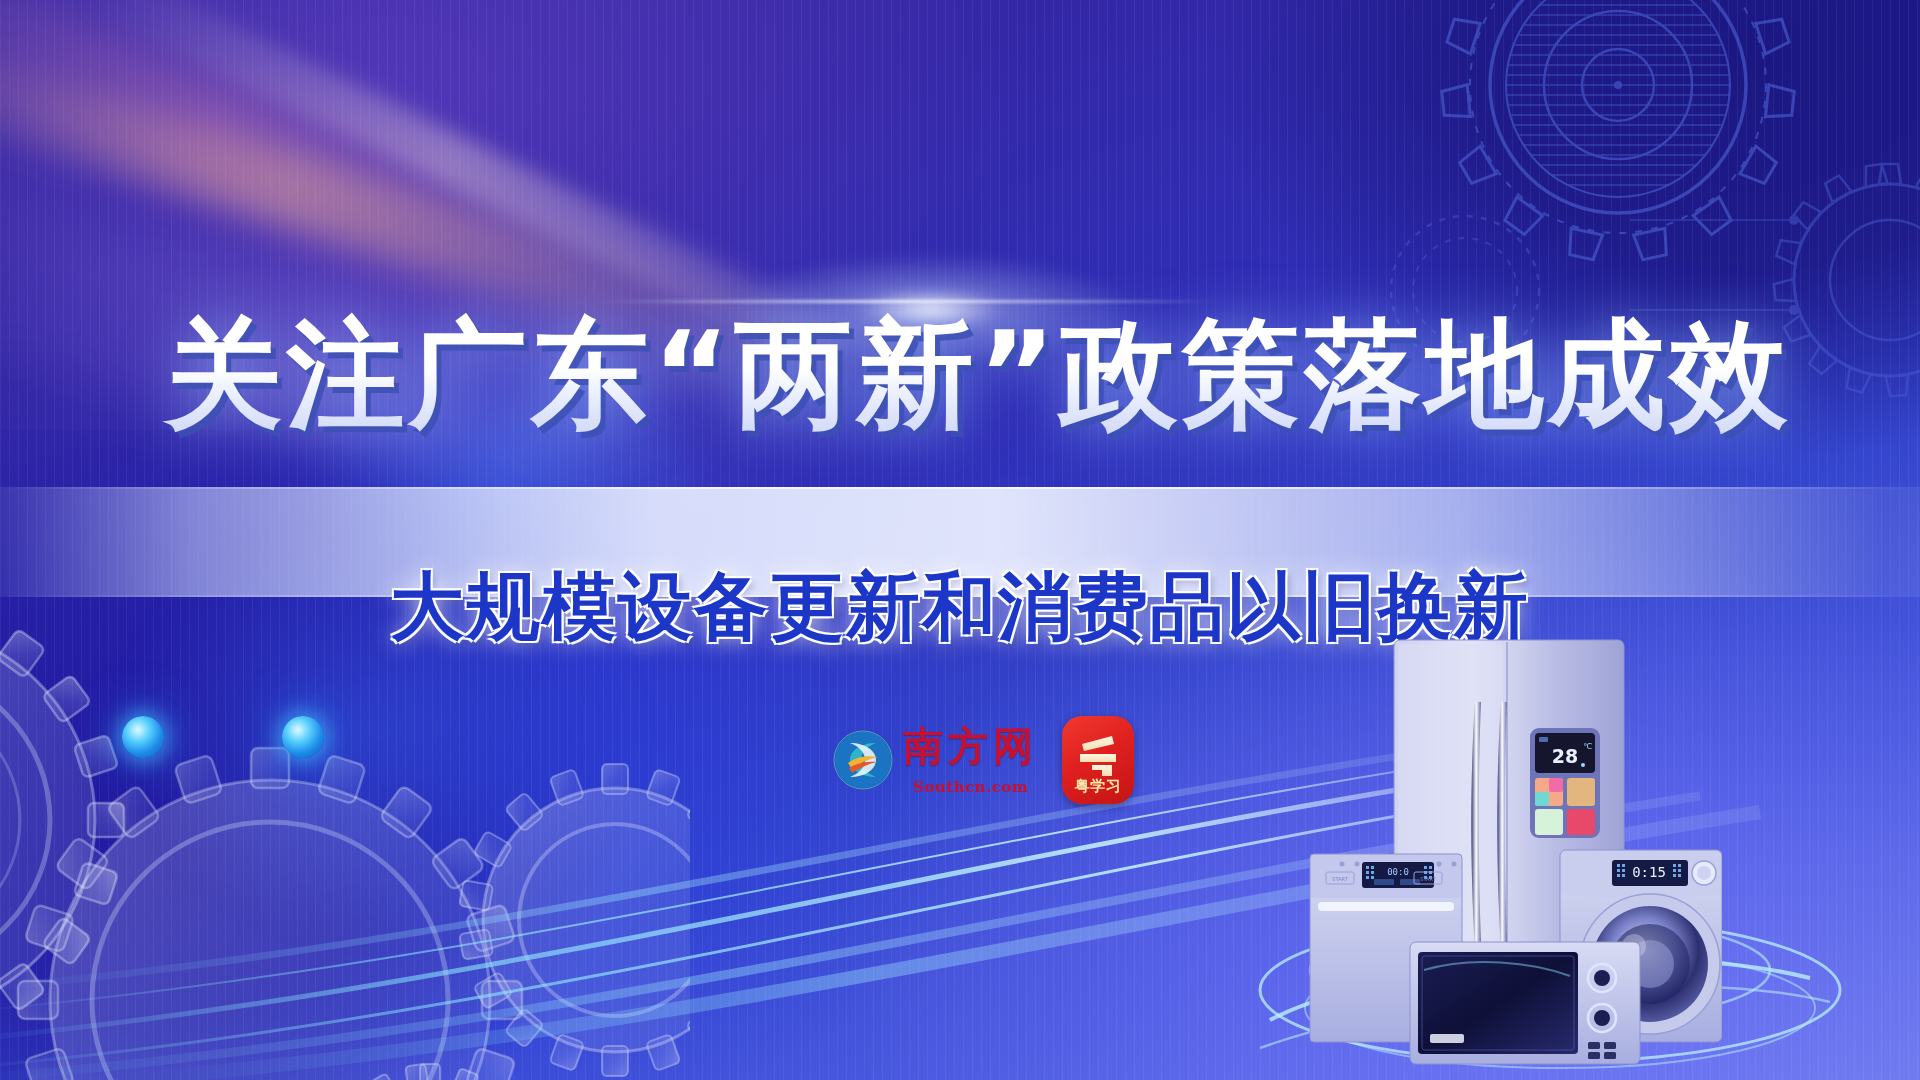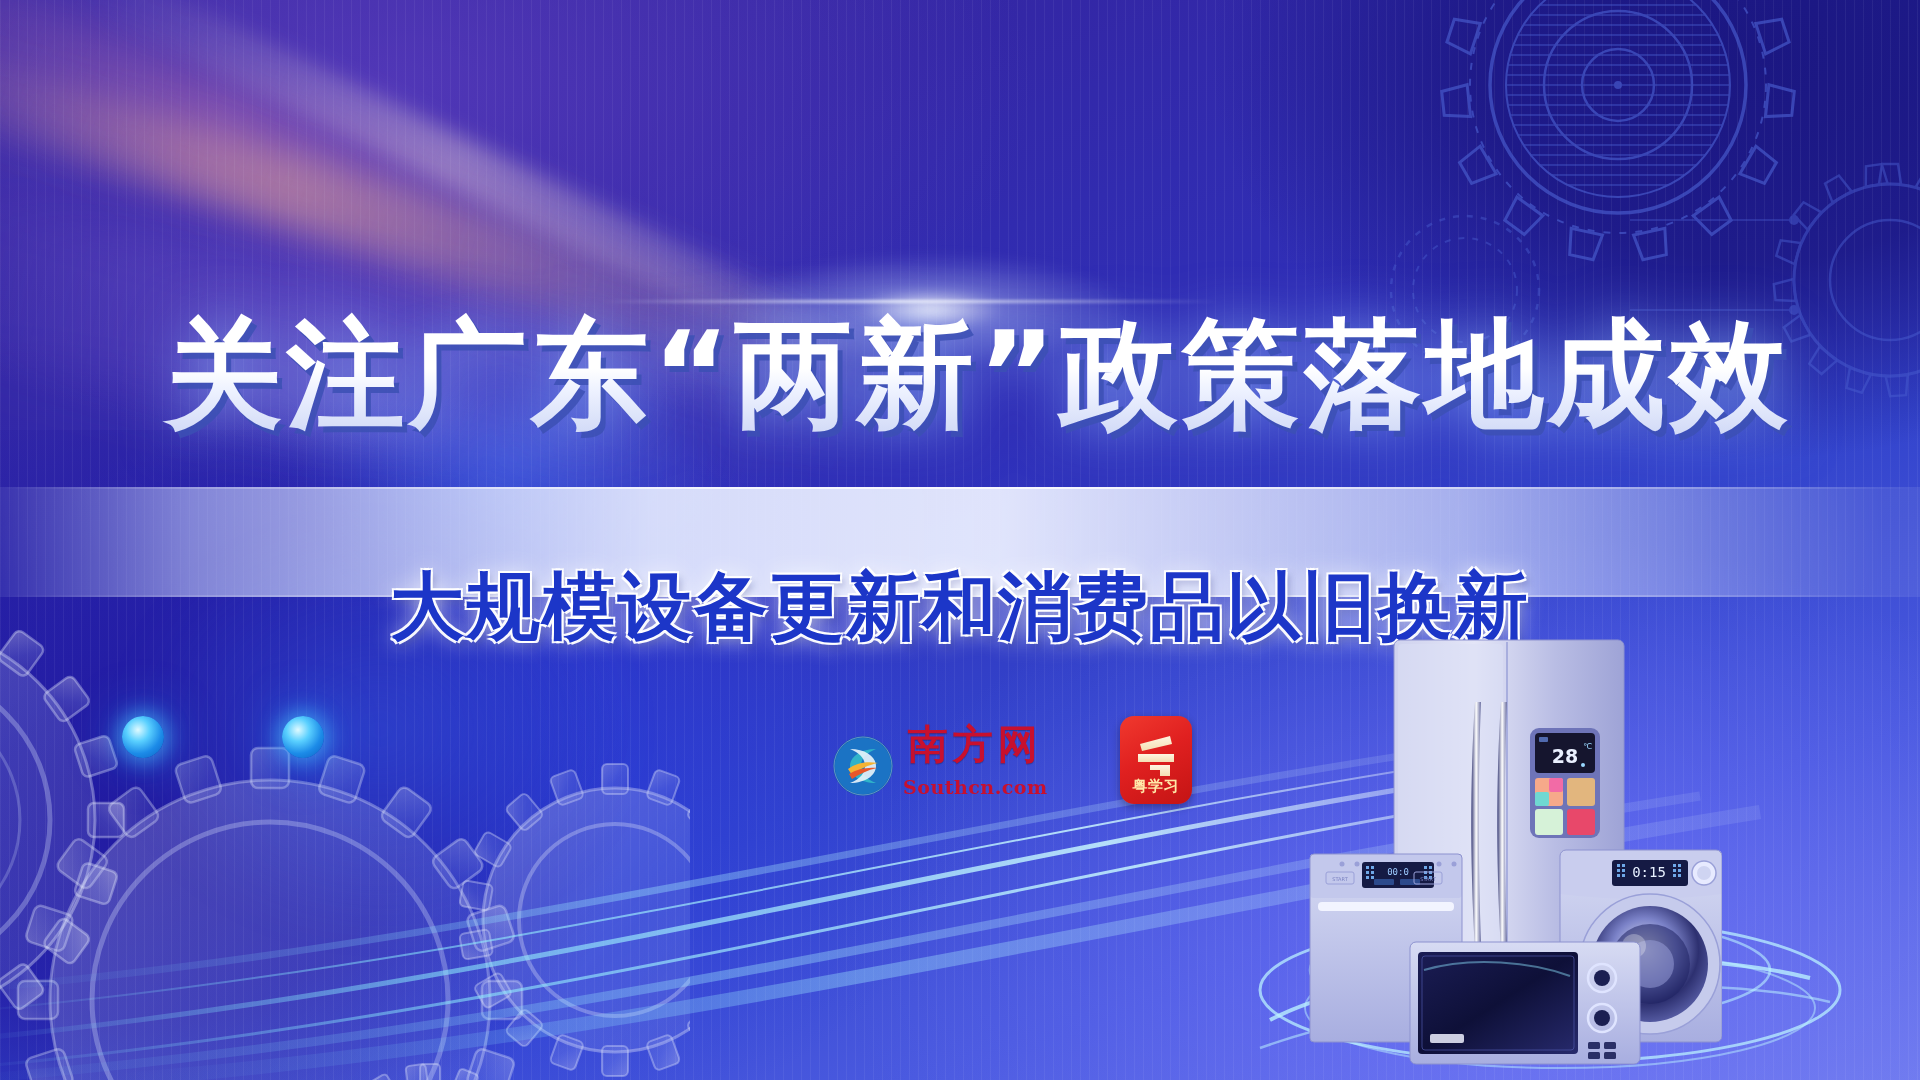--- a/index.html
+++ b/index.html
@@ -150,37 +150,37 @@
       0 0 22px rgba(255,255,255,.9),
       4px 5px 7px rgba(20,30,120,.35);
     white-space:nowrap;
   }
 
   
   .logos{
     position:absolute;left:832px;top:716px;
     display:flex;align-items:center;gap:24px;
   }
-  .logo-southcn{display:flex;align-items:flex-end;gap:9px;}
+  .logo-southcn{display:flex;align-items:center;gap:9px;}
   .southcn-emblem{width:62px;height:62px;flex:0 0 auto;}
   .southcn-text{display:flex;flex-direction:column;align-items:center;line-height:1;}
   .southcn-cn{
     font-family:"DejaVu Serif","Liberation Serif",serif;
     font-weight:bold;font-size:40px;color:#c8102e;letter-spacing:5px;
     text-shadow:0 1px 1px rgba(0,0,0,.25);
   }
   .southcn-en{
     font-family:"DejaVu Serif","Liberation Serif",serif;
-    font-weight:bold;font-size:19px;color:#c8102e;letter-spacing:.5px;margin-top:14px;
+    font-weight:bold;font-size:15px;color:#c8102e;letter-spacing:.5px;margin-top:14px;
   }
   .logo-yuexuexi{
-    width:72px;height:88px;border-radius:14px;flex:0 0 auto;
+    width:72px;height:88px;border-radius:20px;flex:0 0 auto;
     background:linear-gradient(150deg,#f0392e 0%,#e02020 45%,#c41414 100%);
     box-shadow:0 3px 9px rgba(0,0,0,.32);
-    position:relative;overflow:hidden;margin-left:48px;
+    position:relative;overflow:hidden;
   }
   .logo-yuexuexi svg{position:absolute;inset:0;width:100%;height:100%;}
   .yx-label{
     position:absolute;left:0;right:0;bottom:8px;text-align:center;
     font-family:"DejaVu Sans","Liberation Sans",sans-serif;
     font-weight:bold;font-size:15px;color:#ffe9a8;letter-spacing:.5px;
   }
 
   
   .appliances{position:absolute;left:1302px;top:632px;width:420px;height:448px;}

